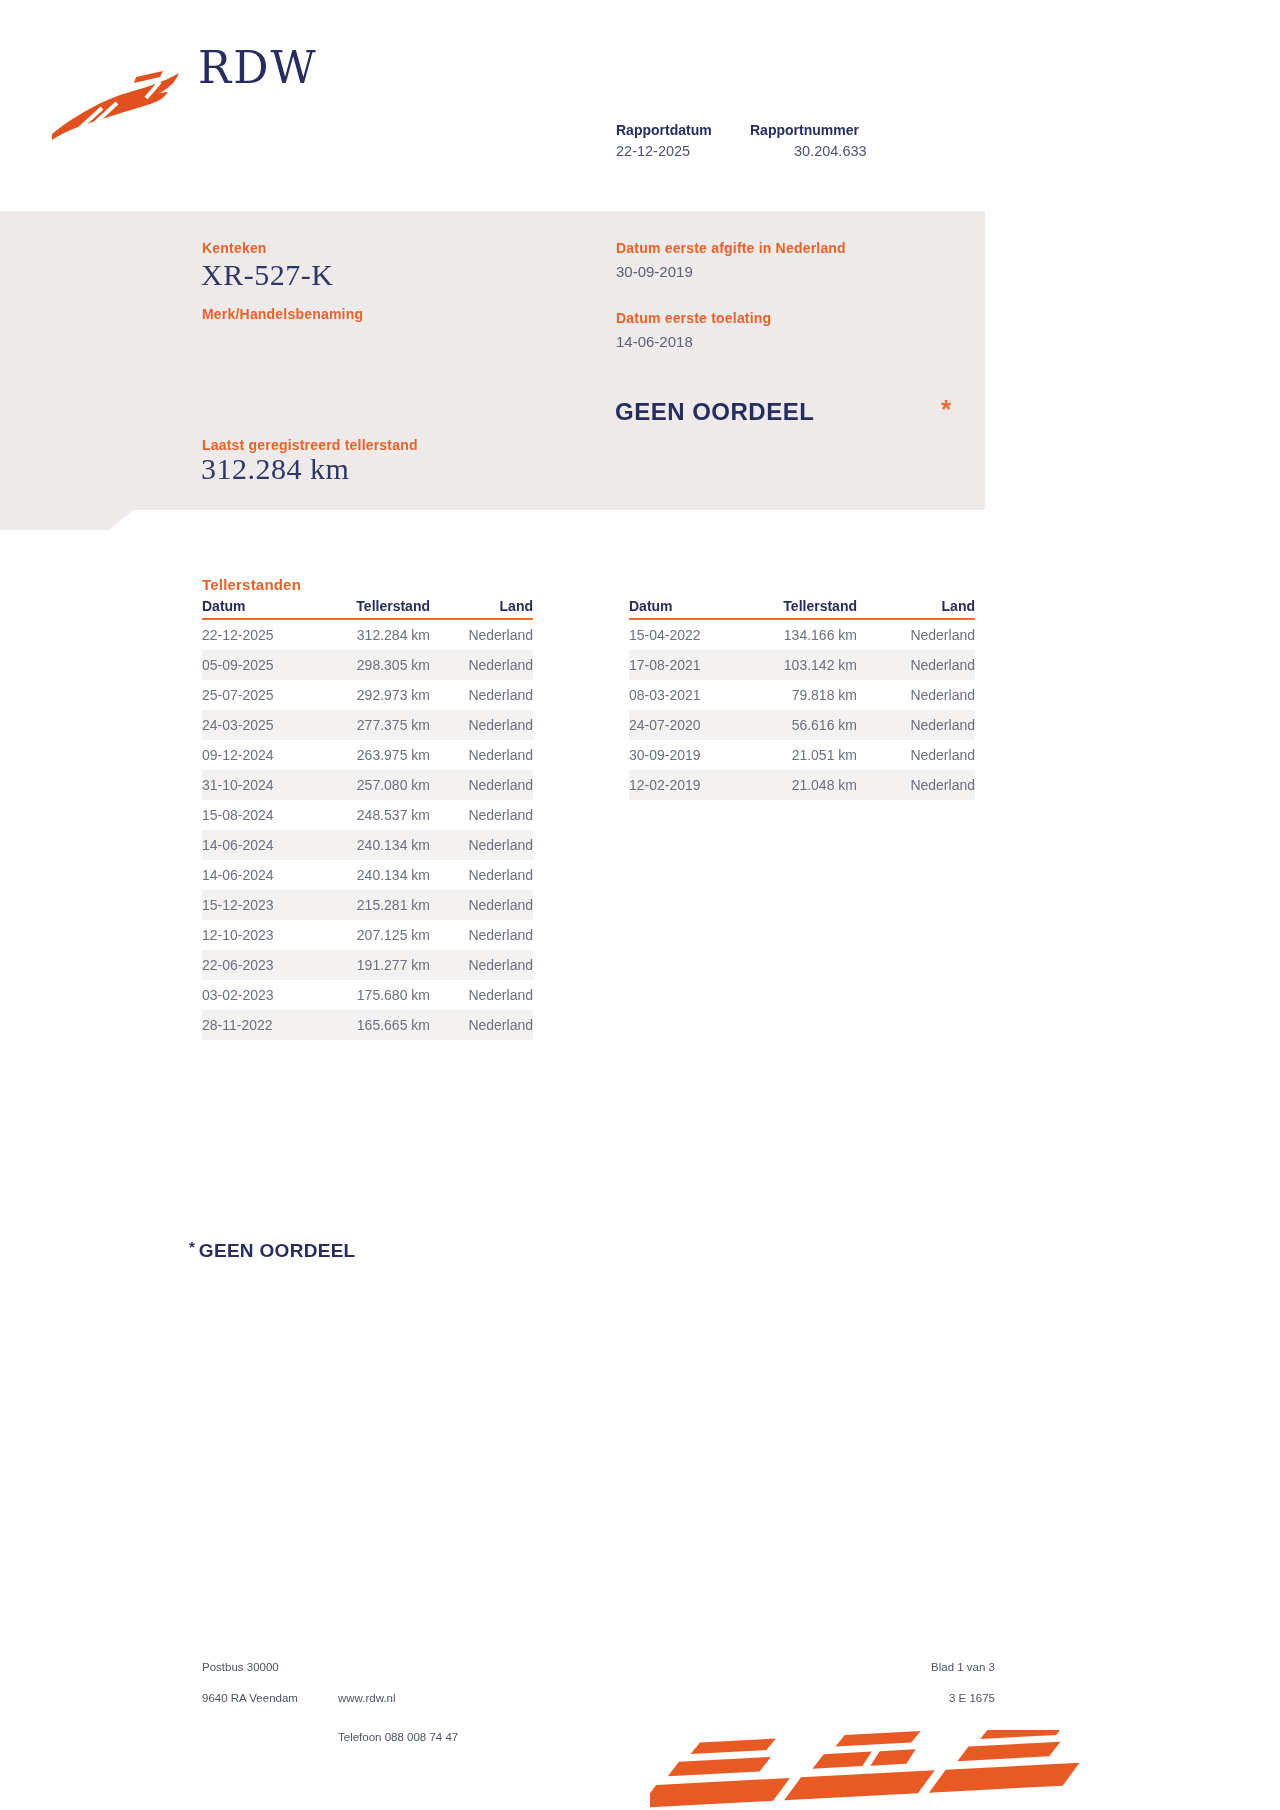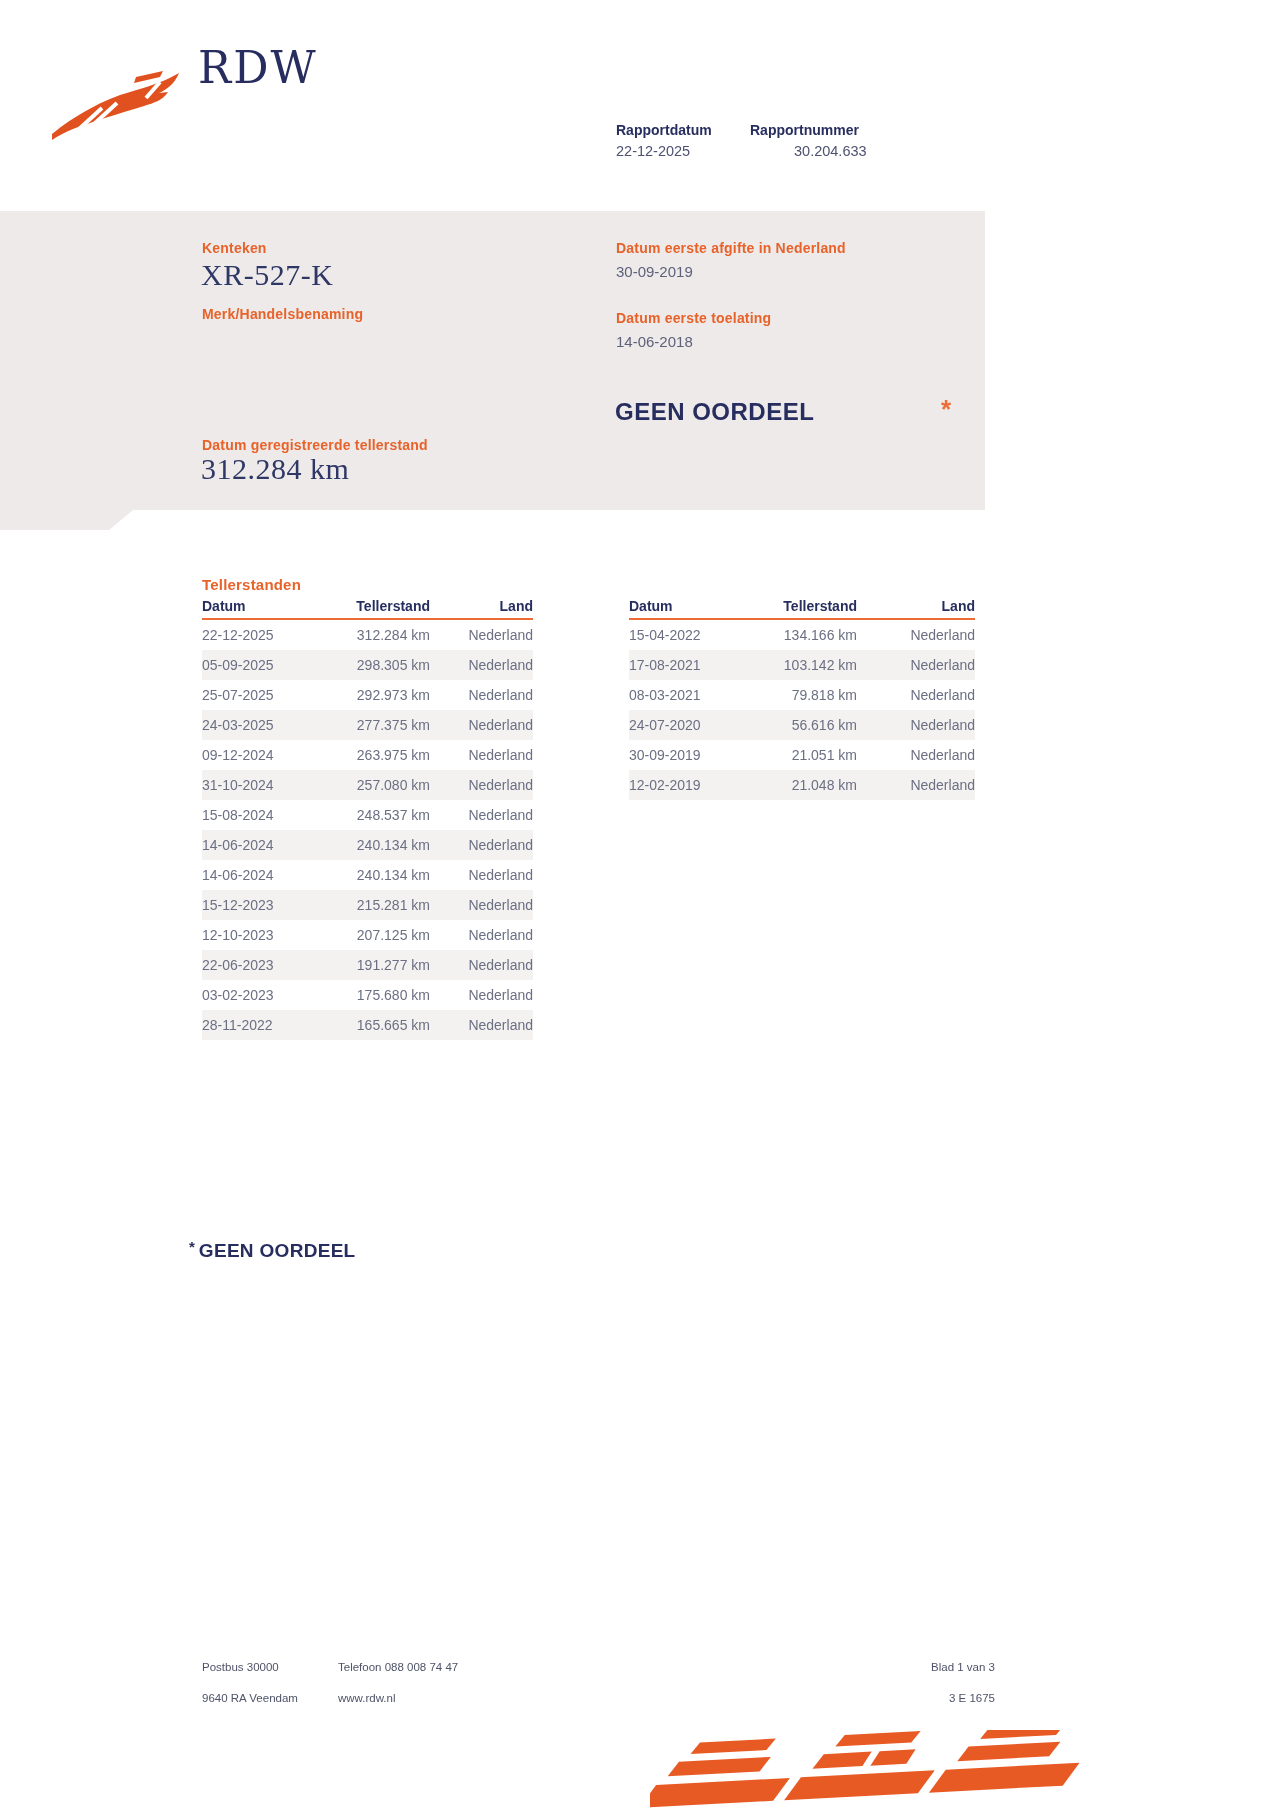--- a/index.html
+++ b/index.html
@@ -85,21 +85,21 @@
   <div class="abs meta-value" style="left:750px;top:143px;margin-left:44px;">30.204.633</div>
 
   <div class="abs panel" style="left:0;top:211px;width:985px;height:299px;"></div>
   <div class="abs panel-tab" style="left:0;top:510px;width:133px;height:20px;"></div>
 
   <div class="abs f-label" style="left:202px;top:240px;">Kenteken</div>
   <div class="abs f-value-serif" style="left:201px;top:256px;">XR-527-K</div>
 
   <div class="abs f-label" style="left:202px;top:306px;">Merk/Handelsbenaming</div>
 
-  <div class="abs f-label" style="left:202px;top:437px;">Datum geregistreerde tellerstand</div>
+  <div class="abs f-label" style="left:202px;top:437px;">Laatst geregistreerd tellerstand</div>
   <div class="abs f-value-serif" style="left:201px;top:450px;">312.284 km</div>
 
   <div class="abs f-label" style="left:616px;top:240px;">Datum eerste afgifte in Nederland</div>
   <div class="abs f-value-sans" style="left:616px;top:263px;">30-09-2019</div>
 
   <div class="abs f-label" style="left:616px;top:310px;">Datum eerste toelating</div>
   <div class="abs f-value-sans" style="left:616px;top:333px;">14-06-2018</div>
 
   <div class="abs verdict" style="left:615px;top:398px;">GEEN OORDEEL</div>
   <div class="abs verdict-star" style="left:941px;top:394px;">*</div>
@@ -246,21 +246,21 @@
       </div>
   </div>
 
   <div class="abs footnote-head" style="left:189px;top:1240px;">
     <span class="footnote-star">*</span>
     <span class="footnote-title">GEEN OORDEEL</span>
   </div>
 
   <div class="abs footer-text" style="left:202px;top:1662px;">Postbus 30000</div>
   <div class="abs footer-text" style="left:202px;top:1693px;">9640 RA Veendam</div>
-  <div class="abs footer-text" style="left:338px;top:1662px;">Telefoon 088 008 74 47</div>
+  <div class="abs footer-text" style="left:338px;top:1732px;">Telefoon 088 008 74 47</div>
   <div class="abs footer-text" style="left:338px;top:1693px;">www.rdw.nl</div>
   <div class="abs footer-text footer-right" style="left:800px;top:1662px;">Blad 1 van 3</div>
   <div class="abs footer-text footer-right" style="left:800px;top:1693px;">3 E 1675</div>
 
   <svg class="abs" style="left:650px;top:1730px;" width="430" height="95" viewBox="0 0 430 95">
     <g fill="#e85a24" transform="rotate(-3 215 47)">
       <g>
         <polygon points="52,4 128,4 118,15 42,15"></polygon>
         <polygon points="30,22 122,22 110,36 18,36"></polygon>
         <polygon points="6,44 140,44 122,66 -12,66"></polygon>

